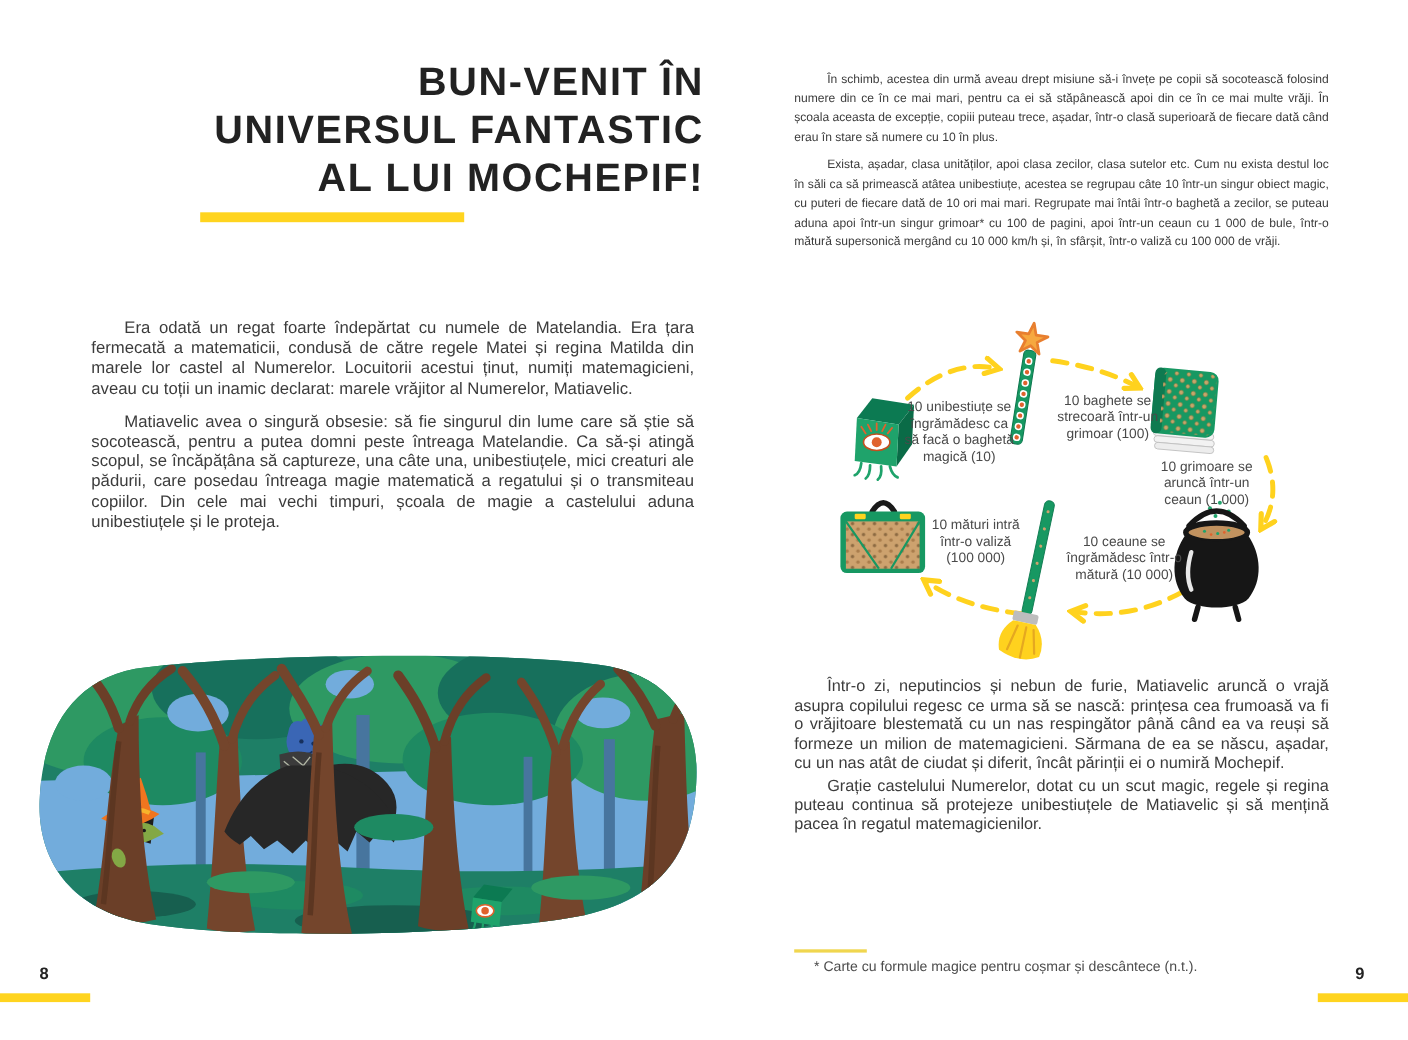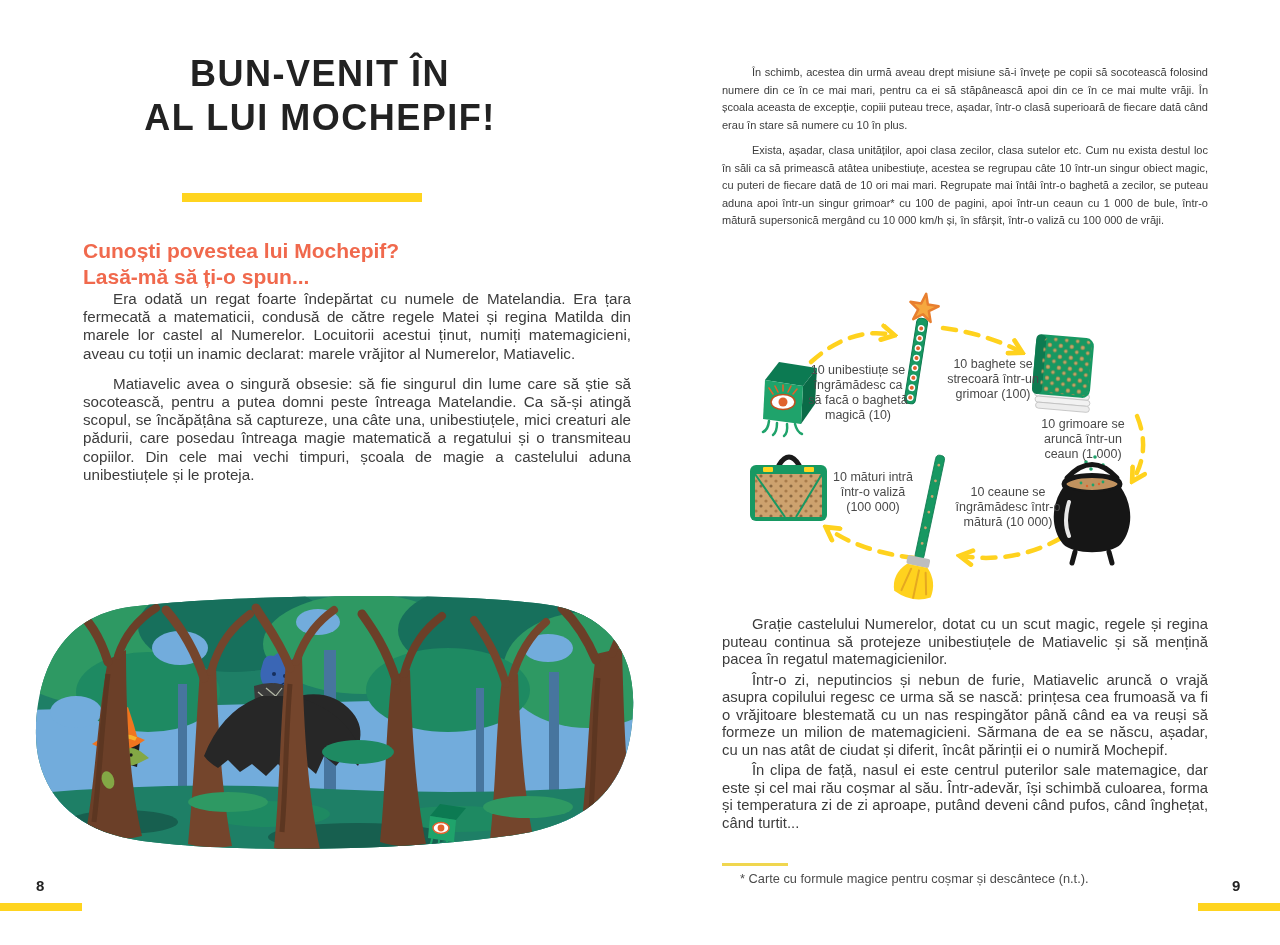--- a/index.html
+++ b/index.html
@@ -5,40 +5,40 @@
   html,body{margin:0;padding:0;background:#ffffff;}
   .spread{position:relative;width:1280px;height:945px;background:#ffffff;overflow:hidden;
           font-family:"Liberation Sans","DejaVu Sans",sans-serif;color:#3c3c3c;}
   .page{position:absolute;top:0;height:945px;}
   .page-left{left:0;width:640px;}
   .page-right{left:640px;width:640px;}
 
   
   .title{position:absolute;left:0;top:52px;width:640px;margin:0;text-align:center;
          font-size:36px;line-height:44px;font-weight:bold;letter-spacing:1.5px;color:#222222;}
-  .title span{display:block;}
+  .title span{display:block;text-align:right;}
   .title-underline{position:absolute;left:182px;top:193px;width:240px;height:9px;background:#FFD41F;}
 
   
   .intro-heading{position:absolute;left:83px;top:238px;margin:0;font-size:21px;line-height:26px;
                  font-weight:bold;color:#F0694D;}
   .intro-heading span{display:block;}
 
   
   .body-col p{margin:0;text-align:justify;text-indent:30px;}
   .left-col{position:absolute;left:83px;top:290px;width:548px;font-size:15.2px;line-height:18.2px;}
   .left-col p + p{margin-top:12px;}
   .rtop{position:absolute;left:82px;top:64px;width:486px;font-size:11px;line-height:17.5px;}
   .rtop p + p{margin-top:8px;}
   .rbottom{position:absolute;left:82px;top:616px;width:486px;font-size:14.8px;line-height:17.5px;}
   .rbottom p + p{margin-top:3px;}
 
   
   .forest{position:absolute;left:28px;top:592px;width:612px;height:266px;margin:0;}
-  .diagram{position:absolute;left:63px;top:288px;width:500px;height:322px;margin:0;}
+  .diagram{position:absolute;left:77px;top:288px;width:500px;height:322px;margin:0;}
   .dlabel{font-family:"Liberation Sans","DejaVu Sans",sans-serif;font-size:12.5px;fill:#4a4a4a;text-anchor:middle;}
 
   
   .footnote-rule{position:absolute;left:82px;top:863px;width:66px;height:3px;background:#F0D64F;}
   .footnote{position:absolute;left:100px;top:871px;width:470px;margin:0;font-size:12.8px;color:#4c4c4c;}
 
   
   .pagenum{position:absolute;top:877px;font-size:15px;font-weight:bold;color:#222;}
   .pagenum-left{left:36px;}
   .pagenum-right{left:592px;}
@@ -47,28 +47,25 @@
   .corner-right{left:558px;}
 </style>
 </head>
 <body>
 
 <div class="spread">
 
   <section class="page page-left">
     <h1 class="title">
       <span>BUN-VENIT ÎN</span>
+      <span>UNIVERSUL FANTASTIC</span>
       <span>AL LUI MOCHEPIF!</span>
     </h1>
     <div class="title-underline"></div>
 
-    <h2 class="intro-heading">
-      <span>Cunoști povestea lui Mochepif?</span>
-      <span>Lasă-mă să ți-o spun...</span>
-    </h2>
 
     <div class="body-col left-col">
       <p>Era odată un regat foarte îndepărtat cu numele de Matelandia. Era țara fermecată a matematicii, condusă de către regele Matei și regina Matilda din marele lor castel al Numerelor. Locuitorii acestui ținut, numiți matemagicieni, aveau cu toții un inamic declarat: marele vrăjitor al Numerelor, Matiavelic.</p>
       <p>Matiavelic avea o singură obsesie: să fie singurul din lume care să știe să socotească, pentru a putea domni peste întreaga Matelandie. Ca să-și atingă scopul, se încăpățâna să captureze, una câte una, unibestiuțele, mici creaturi ale pădurii, care posedau întreaga magie matematică a regatului și o transmiteau copiilor. Din cele mai vechi timpuri, școala de magie a castelului aduna unibestiuțele și le proteja.</p>
     </div>
 
     <figure class="forest">
       <svg width="612" height="266" viewBox="0 0 612 266">
         <defs>
           <clipPath id="blob">
@@ -351,23 +348,22 @@
           <text class="dlabel" x="305" y="238">mătură (10 000)</text>
 
           <text class="dlabel" x="170" y="193">10 mături intră</text>
           <text class="dlabel" x="170" y="208">într-o valiză</text>
           <text class="dlabel" x="170" y="223">(100 000)</text>
         </g>
       </svg>
     </figure>
 
     <div class="body-col rbottom">
+      <p>Într-o zi, neputincios și nebun de furie, Matiavelic aruncă o vrajă asupra copilului regesc ce urma să se nască: prințesa cea frumoasă va fi o vrăjitoare blestemată cu un nas respingător până când ea va reuși să formeze un milion de matemagicieni. Sărmana de ea se născu, așadar, cu un nas atât de ciudat și diferit, încât părinții ei o numiră Mochepif.</p>
       <p>Grație castelului Numerelor, dotat cu un scut magic, regele și regina puteau continua să protejeze unibestiuțele de Matiavelic și să mențină pacea în regatul matemagicienilor.</p>
-      <p>Într-o zi, neputincios și nebun de furie, Matiavelic aruncă o vrajă asupra copilului regesc ce urma să se nască: prințesa cea frumoasă va fi o vrăjitoare blestemată cu un nas respingător până când ea va reuși să formeze un milion de matemagicieni. Sărmana de ea se născu, așadar, cu un nas atât de ciudat și diferit, încât părinții ei o numiră Mochepif.</p>
-      <p>În clipa de față, nasul ei este centrul puterilor sale matemagice, dar este și cel mai rău coșmar al său. Într-adevăr, își schimbă culoarea, forma și temperatura zi de zi aproape, putând deveni când pufos, când înghețat, când turtit...</p>
     </div>
 
     <div class="footnote-rule"></div>
     <p class="footnote">* Carte cu formule magice pentru coșmar și descântece (n.t.).</p>
 
     <div class="pagenum pagenum-right">9</div>
     <div class="corner-bar corner-right"></div>
   </section>
 </div>
 

